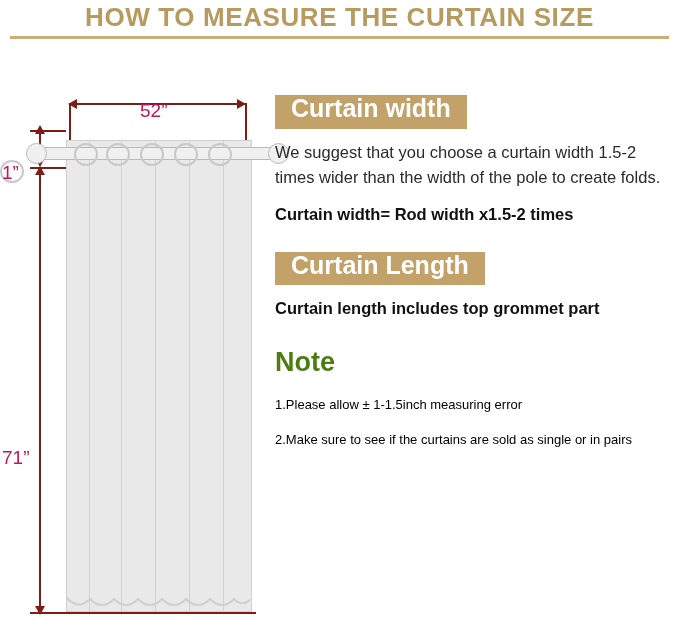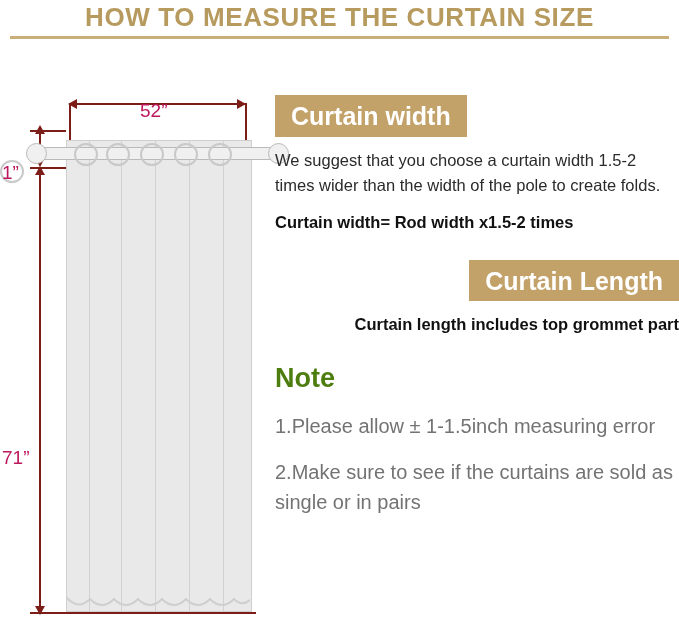--- a/index.html
+++ b/index.html
@@ -164,51 +164,51 @@
     top: 95px;
     width: 404px;
   }
 
   .badge {
     display: inline-block;
     background: #c3a269;
     color: #ffffff;
     font-size: 25px;
     font-weight: bold;
-    padding: 8px 16px 6px 16px;
+    padding: 0 16px 6px 16px;
     line-height: 1.1;
     white-space: nowrap;
   }
   .para {
     color: #2b2b2b;
     font-size: 16.5px;
     line-height: 1.55;
     margin: 11px 0 0 0;
     width: 392px;
   }
   .emph {
     color: #111111;
     font-size: 16.5px;
     font-weight: bold;
     margin: 12px 0 0 0;
     line-height: 1.4;
   }
   .section { margin-bottom: 26px; }
-  .section.length { margin-top: 0; text-align: right; }
+  .section.length { margin-top: 0; }
 
   .note-title {
     color: #4d7c0f;
     font-size: 27px;
     font-weight: bold;
     margin: 0 0 2px 0;
     line-height: 1.2;
   }
   .note-line {
-    color: #737373;
-    font-size: 20px;
+    color: #000000;
+    font-size: 13px;
     line-height: 1.5;
     margin-top: 16px;
   }
 </style>
 </head>
 <body>
 
 <div id="page">
 
   <div class="title">HOW TO MEASURE THE CURTAIN SIZE</div>

